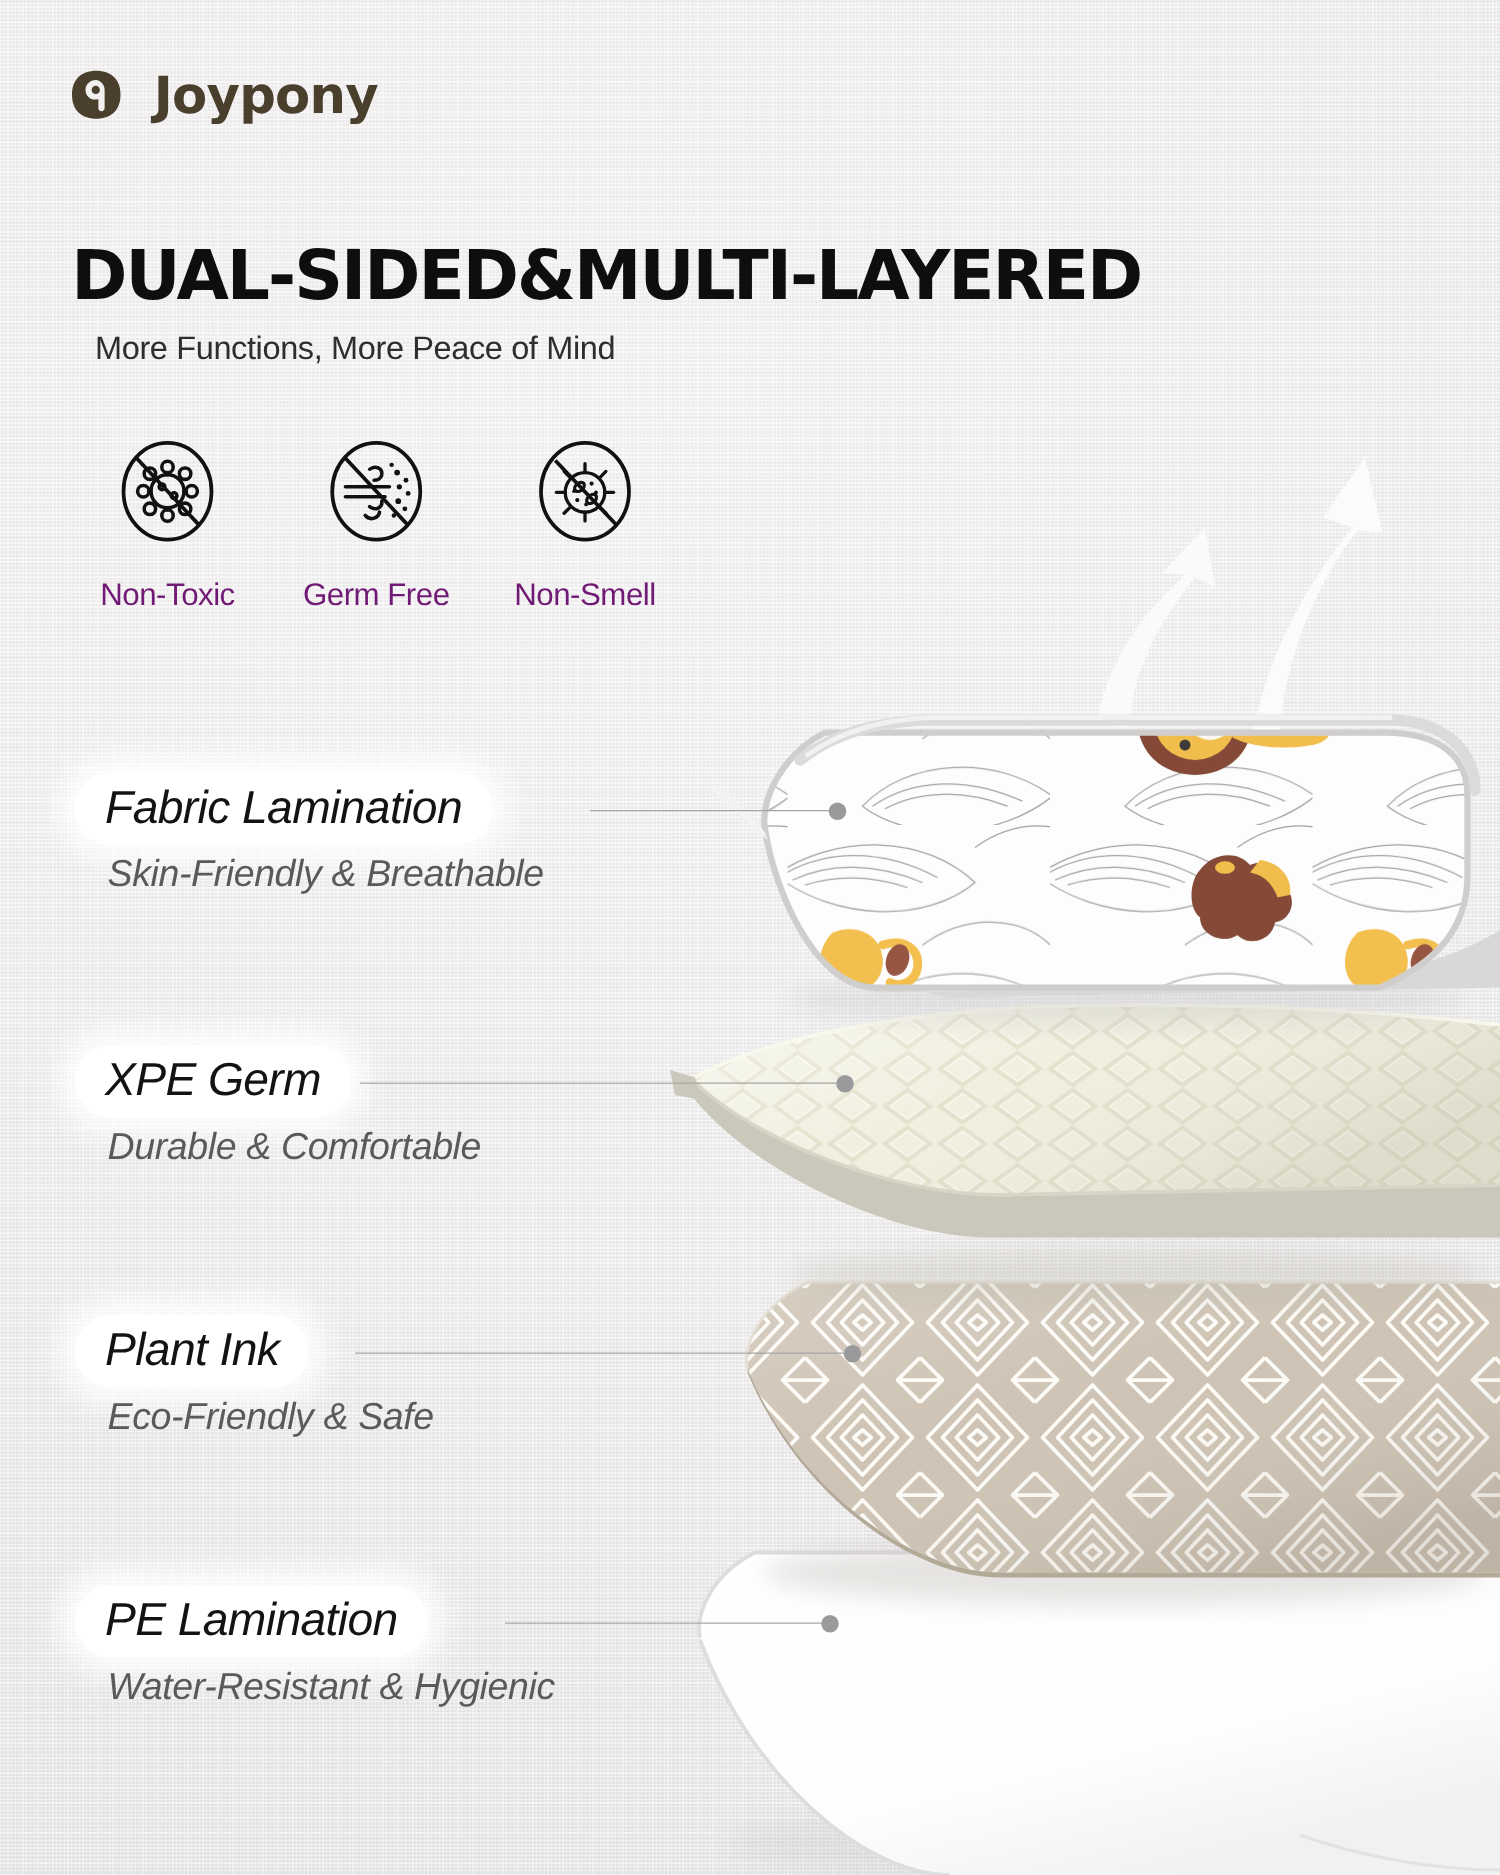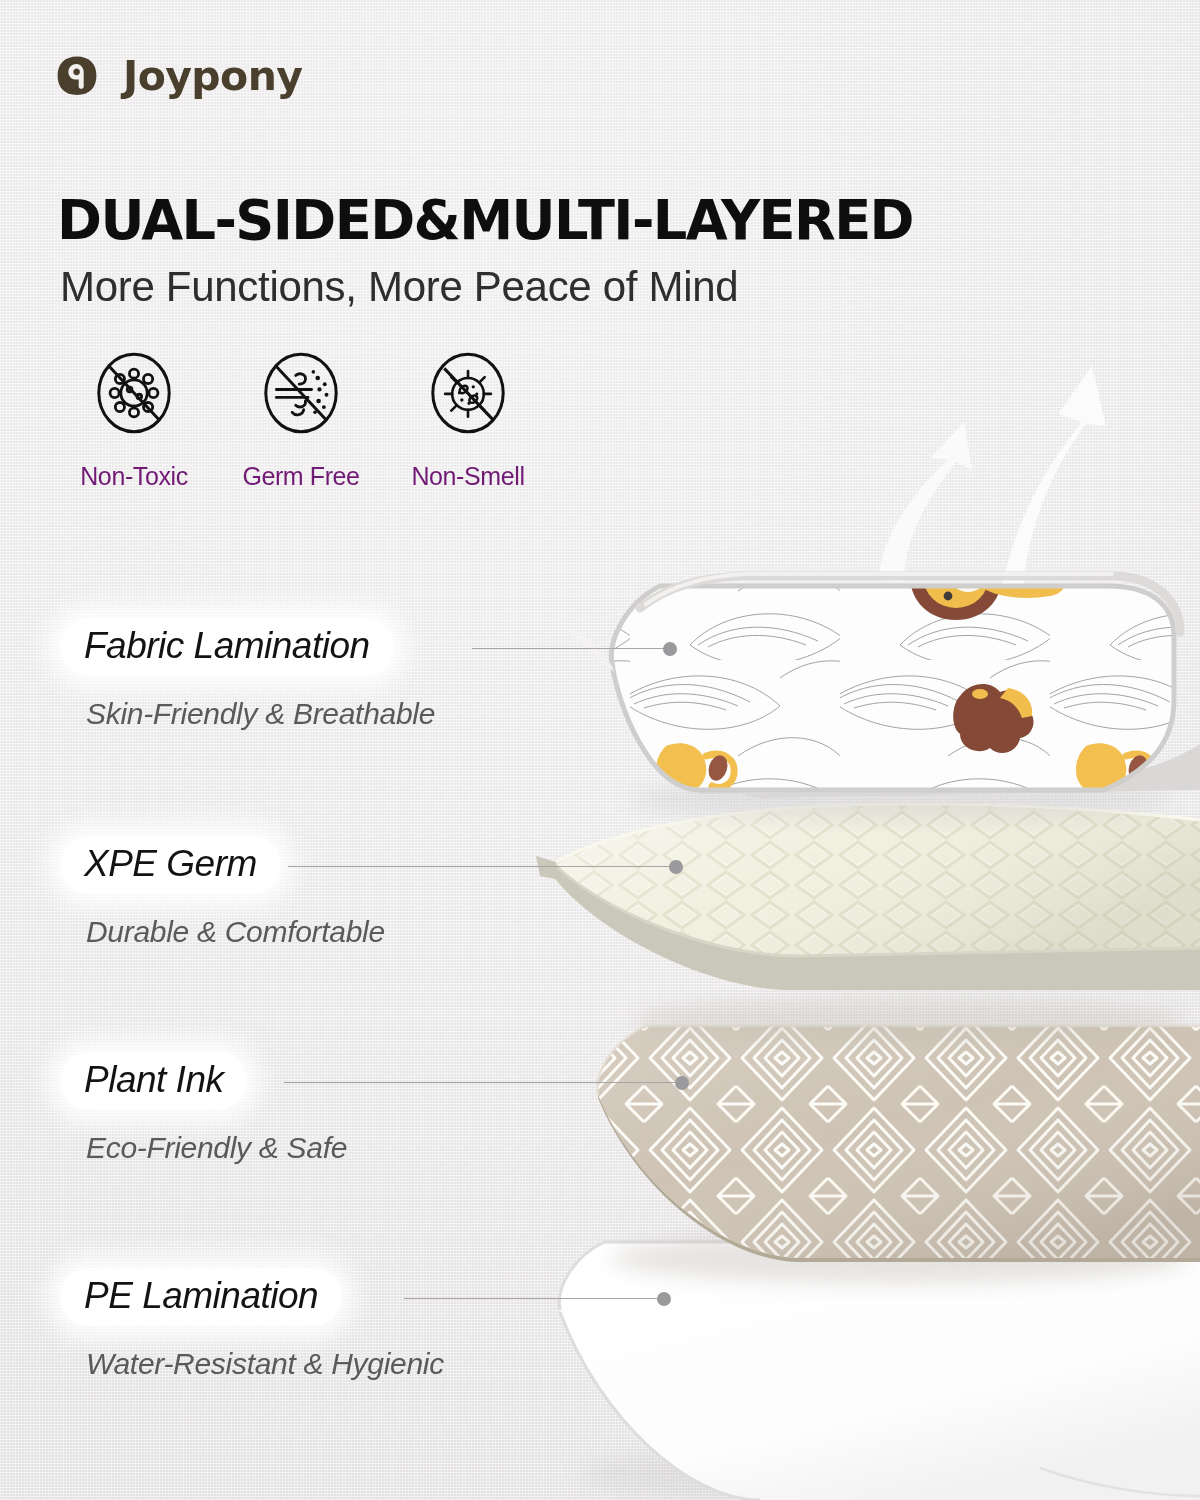--- a/index.html
+++ b/index.html
@@ -32,22 +32,22 @@
   
   #title{
     position:absolute; left:57px; top:188px;
     font-family:"DejaVu Sans", sans-serif;
     font-size:55px; font-weight:700; letter-spacing:-1.6px;
     color:#0e0e0e; white-space:nowrap;
     transform:scaleX(.985);
     transform-origin:left center;
   }
   #subtitle{
-    position:absolute; left:60px; top:263px;
-    font-size:42px; font-weight:400; color:#2e2e2e;
+    position:absolute; left:76px; top:263px;
+    font-size:26px; font-weight:400; color:#2e2e2e;
     letter-spacing:-.3px; white-space:nowrap;
   }
 
   
   #badges{ position:absolute; left:66px; top:348px; display:flex; gap:31px; }
   .badge{ width:136px; text-align:center; }
   .badge .ico{ height:90px; display:flex; align-items:center; justify-content:center; }
   .badge .cap{
     margin-top:24px; font-size:25px; color:#701a75; letter-spacing:-.4px;
     white-space:nowrap;
@@ -64,21 +64,21 @@
   .pill{
     display:inline-block;
     background:#ffffff;
     border-radius:40px;
     padding:7px 24px 9px 24px;
     font-size:37px; color:#131313; letter-spacing:-.5px;
     white-space:nowrap;
     box-shadow:0 0 22px 14px rgba(255,255,255,.85);
   }
   .sub{
-    margin-top:21px; margin-left:26px;
+    margin-top:7px; margin-left:26px;
     font-size:30px; color:#5a5a5c; letter-spacing:-.3px; white-space:nowrap;
   }
   .leader{ position:absolute; height:14px; }
   .leader .ln{
     position:absolute; left:0; top:6px; height:1.4px; width:100%;
     background:#a7a5a6;
   }
   .leader .dot{
     position:absolute; right:-5px; top:0; width:14px; height:14px;
     border-radius:50%; background:#9a9a9c;

